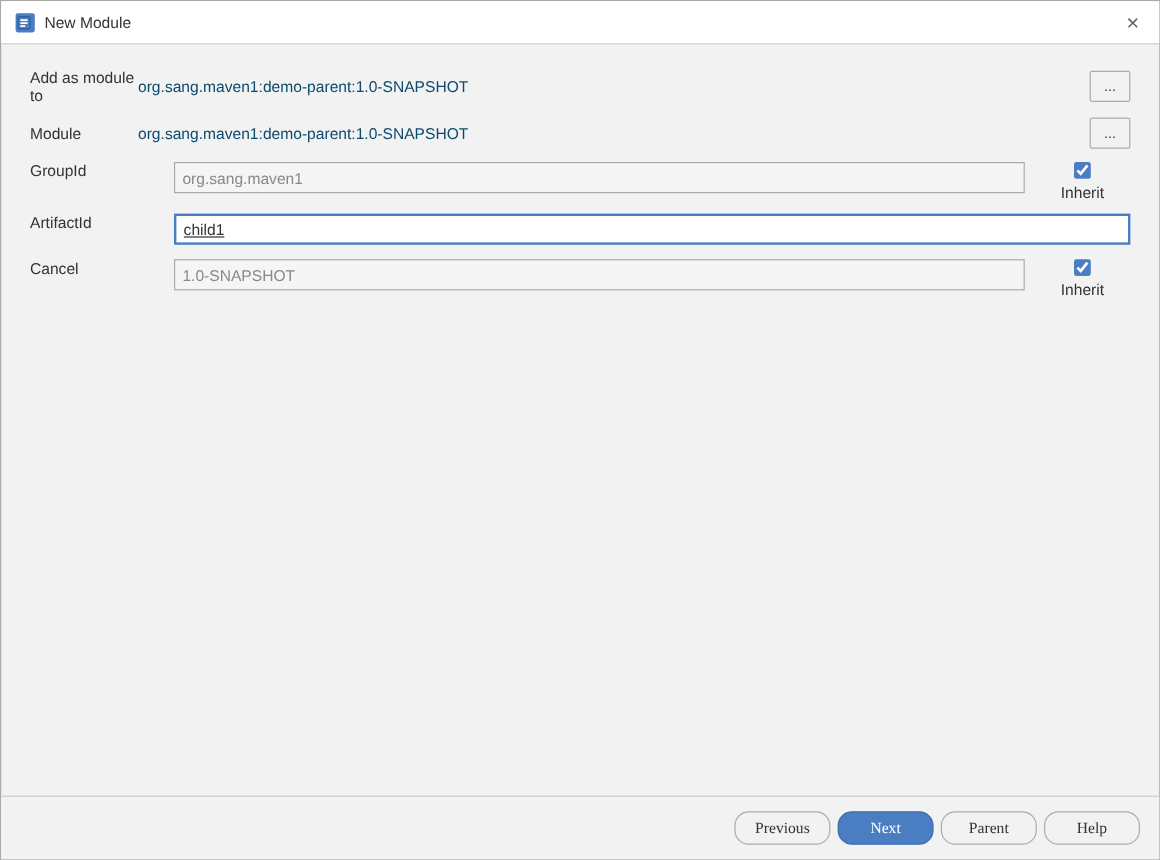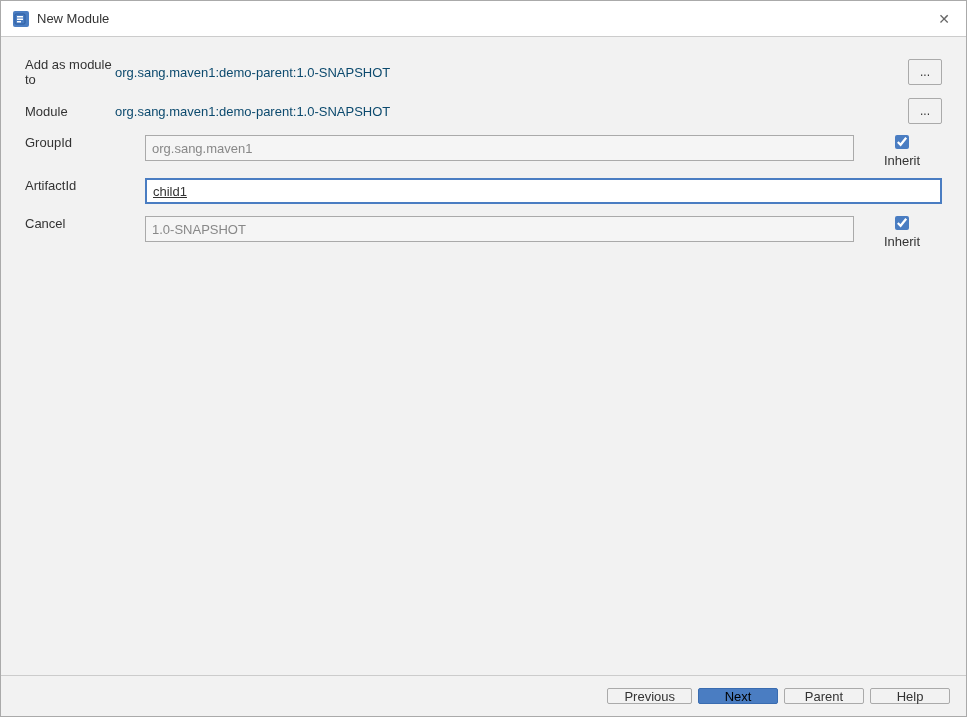--- a/index.html
+++ b/index.html
@@ -182,34 +182,35 @@
       border-top: 1px solid #ccc;
       padding: 12px 16px;
       display: flex;
       align-items: center;
       justify-content: flex-end;
       gap: 6px;
       background: #f2f2f2;
     }
 
     .footer-btn {
-      height: 16px;
+      height: 28px;
       min-width: 80px;
       padding: 0 16px;
       border: 1px solid #aaa;
       background: #f2f2f2;
       cursor: pointer;
       font-size: 13px;
       color: #333;
-      border-radius: 2px;
+      border-radius: 12px;
+      font-family: Liberation Serif, serif;
     }
 
     .footer-btn.primary {
       background: #4a7dc2;
-      color: #000000;
+      color: #ffffff;
       border-color: #3a6cb0;
     }
   </style>
 </head>
 <body>
 
 <div class="dialog">
 
   <div class="title-bar">
     <div class="title-bar-left">

